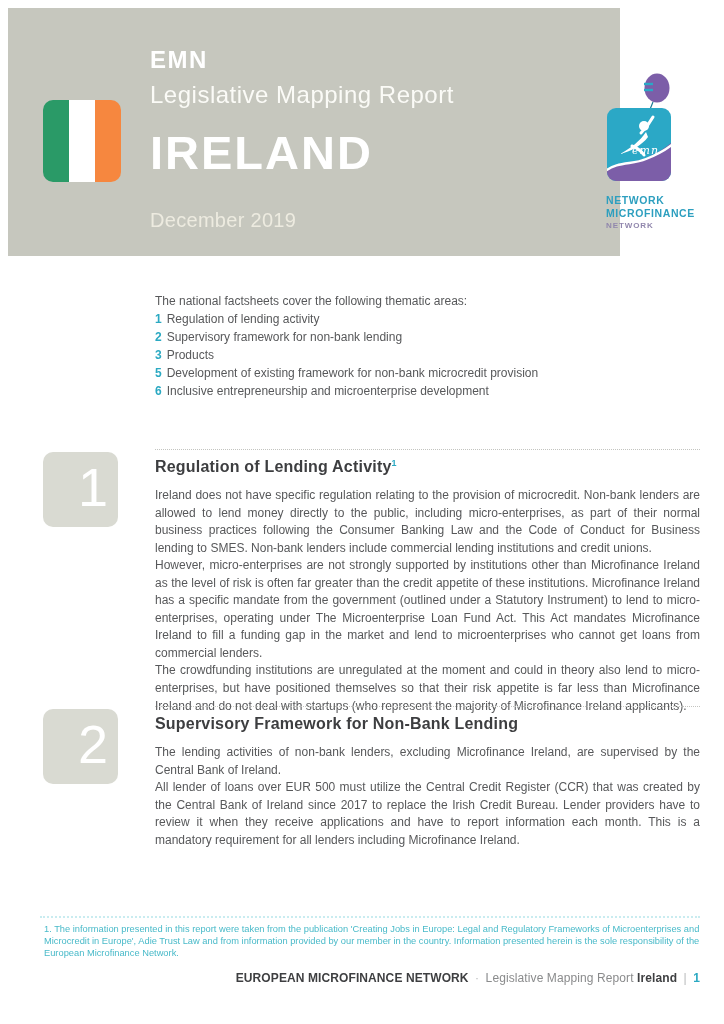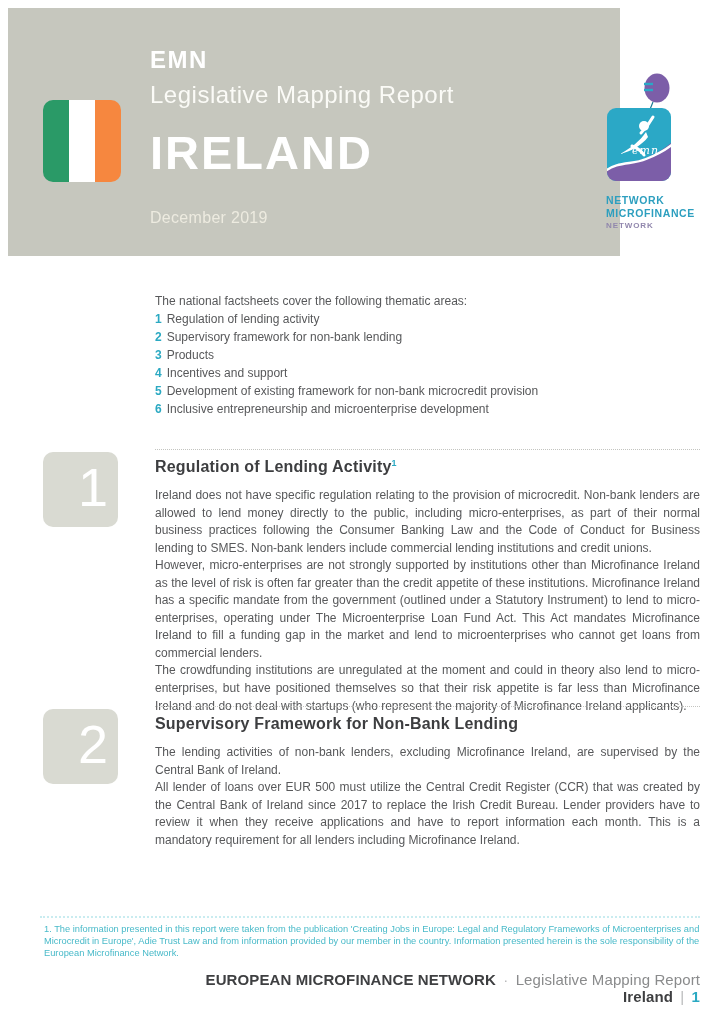--- a/index.html
+++ b/index.html
@@ -25,21 +25,21 @@
   }
   .flag > div { flex: 1 1 0; }
   .flag .green  { background: #2a9a67; }
   .flag .white  { background: #ffffff; }
   .flag .orange { background: #f6873f; }
 
   .header-text { position: absolute; left: 142px; top: 38px; color: #ffffff; }
   .brand    { font-size: 24px; font-weight: 700; letter-spacing: 1.5px; }
   .subtitle { font-size: 24px; font-weight: 300; letter-spacing: 0.5px; margin-top: 7px; color: #fbfbf7; }
   .country  { font-size: 47px; font-weight: 700; letter-spacing: 2px; margin-top: 16px; }
-  .date     { font-size: 16px; margin-top: 29px; color: #edebe0; letter-spacing: 0.3px; }
+  .date     { font-size: 20px; margin-top: 29px; color: #edebe0; letter-spacing: 0.3px; }
 
   .logo-wrap { position: absolute; left: 590px; top: 62px; width: 120px; }
   .logo-captions { margin-top: 4px; padding-left: 8px; line-height: 1.25; }
   .logo-cap-main { color: #2d9fbf; font-weight: bold; font-size: 10.5px; letter-spacing: 0.6px; }
   .logo-cap-sub  { color: #9187ad; font-weight: bold; font-size: 8px; letter-spacing: 0.9px; margin-top: 1px; }
 
   
   .intro {
     position: absolute; left: 155px; top: 276px; width: 543px;
     font-size: 12px; line-height: 1.45;
@@ -79,21 +79,21 @@
   .footnote-sep {
     position: absolute; left: 40px; top: 916px; width: 660px;
     border-top: 2px dotted #c9ecf0;
   }
   .footnote {
     position: absolute; left: 44px; top: 923px; width: 660px;
     color: #49bac9; font-size: 9.3px; line-height: 1.3;
   }
   .footer {
     position: absolute; left: 155px; top: 971px; width: 545px;
-    text-align: right; font-size: 15px; color: #8a8b8c;
+    text-align: right; font-size: 12px; color: #8a8b8c;
     letter-spacing: 0.1px;
   }
   .footer .org, .footer .f-country { color: #3e3f41; font-weight: bold; }
   .footer .divider { color: #b9babb; margin: 0 3px; }
   .footer .pagenum { color: #2ba9c2; font-weight: bold; }
 </style>
 </head>
 <body>
 
 <div class="header">
@@ -143,21 +143,20 @@
     </div>
   </div>
 </div>
 
 <div class="intro">
   <p class="intro-list-head">The national factsheets cover the following thematic areas:</p>
   <ul class="theme-list">
     <li><span class="theme-num">1</span><span>Regulation of lending activity</span></li>
     <li><span class="theme-num">2</span><span>Supervisory framework for non-bank lending</span></li>
     <li><span class="theme-num">3</span><span>Products</span></li>
-    <li><span class="theme-num">4</span><span>Incentives and support</span></li>
     <li><span class="theme-num">5</span><span>Development of existing framework for non-bank microcredit provision</span></li>
     <li><span class="theme-num">6</span><span>Inclusive entrepreneurship and microenterprise development</span></li>
   </ul>
 </div>
 
 <div class="section section-1">
   <div class="num-block">1</div>
   <div class="section-body">
     <div class="section-title"><span>Regulation of Lending Activity</span><sup>1</sup></div>
     <p>Ireland does not have specific regulation relating to the provision of microcredit.  Non-bank lenders are allowed to lend money directly to the public, including micro-enterprises, as part of their normal business practices following the Consumer Banking Law and the Code of Conduct for Business lending to SMES. Non-bank lenders include commercial lending institutions and credit unions.</p>

